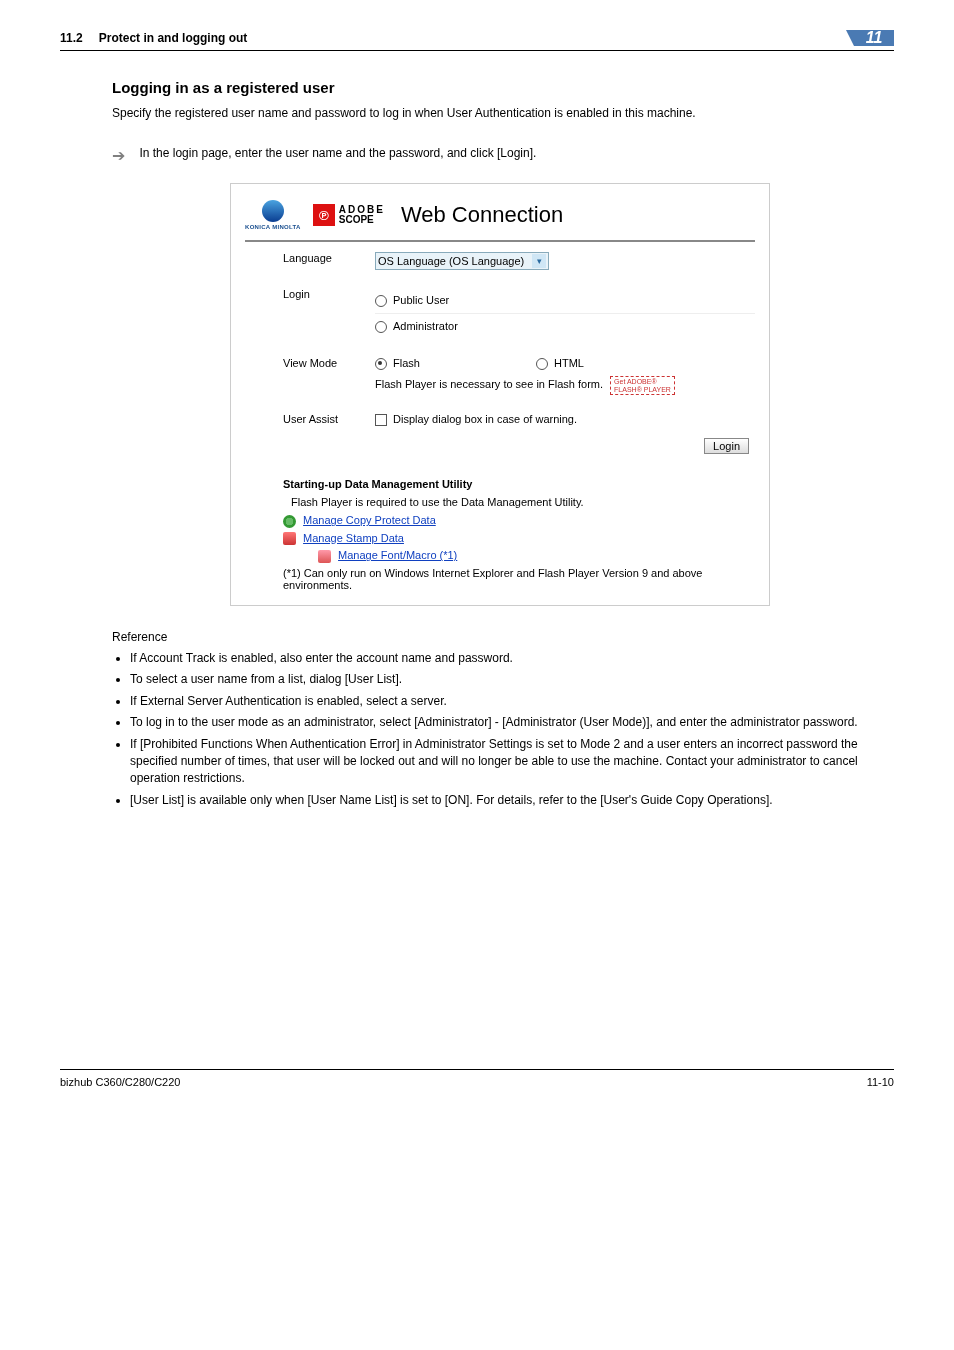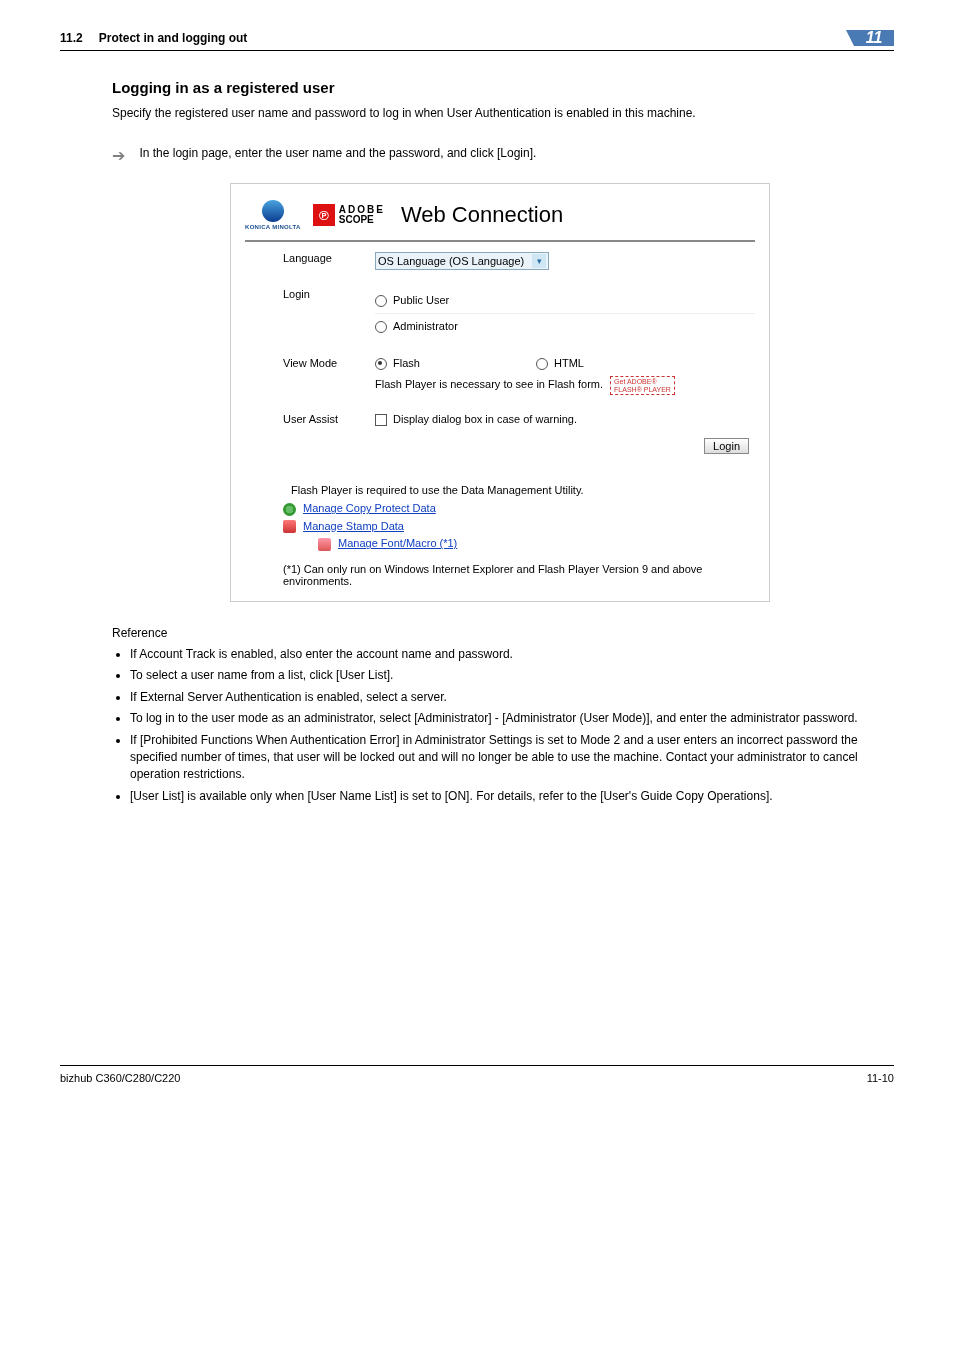--- a/index.html
+++ b/index.html
@@ -253,41 +253,42 @@
       <div class="form-content">
         <span class="check"></span><span>Display dialog box in case of warning.</span>
         <div style="margin-top:8px;">
           <button class="login-btn">Login</button>
           <div class="clear"></div>
         </div>
       </div>
     </div>
 
     <div class="dmu-box">
+      <div class="dmu-title">Starting-up Data Management Utility</div>
       <div style="margin:6px 8px;">Flash Player is required to use the Data Management Utility.</div>
       <div style="margin:4px 0;">
         <span class="link-ico" style="background:radial-gradient(circle,#6b6 40%,#393 42%);border-radius:50%;"></span>
         <a class="link">Manage Copy Protect Data</a>
       </div>
       <div style="margin:4px 0;">
         <span class="link-ico" style="background:linear-gradient(#f77,#c33);border-radius:2px;"></span>
         <a class="link">Manage Stamp Data</a>
       </div>
       <div style="margin:4px 0;padding-left:35px;">
         <span class="link-ico" style="background:linear-gradient(#f9a,#d55);border-radius:2px;"></span>
         <a class="link">Manage Font/Macro (*1)</a>
       </div>
-      <div style="margin-top:12px; max-width:420px;">(*1) Can only run on Windows Internet Explorer and Flash Player Version 9 and above environments.</div>
+      <div style="margin-top:4px; max-width:420px;">(*1) Can only run on Windows Internet Explorer and Flash Player Version 9 and above environments.</div>
     </div>
   </div>
 
   <div class="ref-heading">Reference</div>
   <ul class="ref">
     <li>If Account Track is enabled, also enter the account name and password.</li>
-    <li>To select a user name from a list, click [User List].</li>
+    <li>To select a user name from a list, dialog [User List].</li>
     <li>If External Server Authentication is enabled, select a server.</li>
     <li>To log in to the user mode as an administrator, select [Administrator] - [Administrator (User Mode)], and enter the administrator password.</li>
     <li>If [Prohibited Functions When Authentication Error] in Administrator Settings is set to Mode 2 and a user enters an incorrect password the specified number of times, that user will be locked out and will no longer be able to use the machine. Contact your administrator to cancel operation restrictions.</li>
     <li>[User List] is available only when [User Name List] is set to [ON]. For details, refer to the [User's Guide Copy Operations].</li>
   </ul>
 
   <div class="footer">
     <span>bizhub C360/C280/C220</span>
     <span>11-10</span>
   </div>

